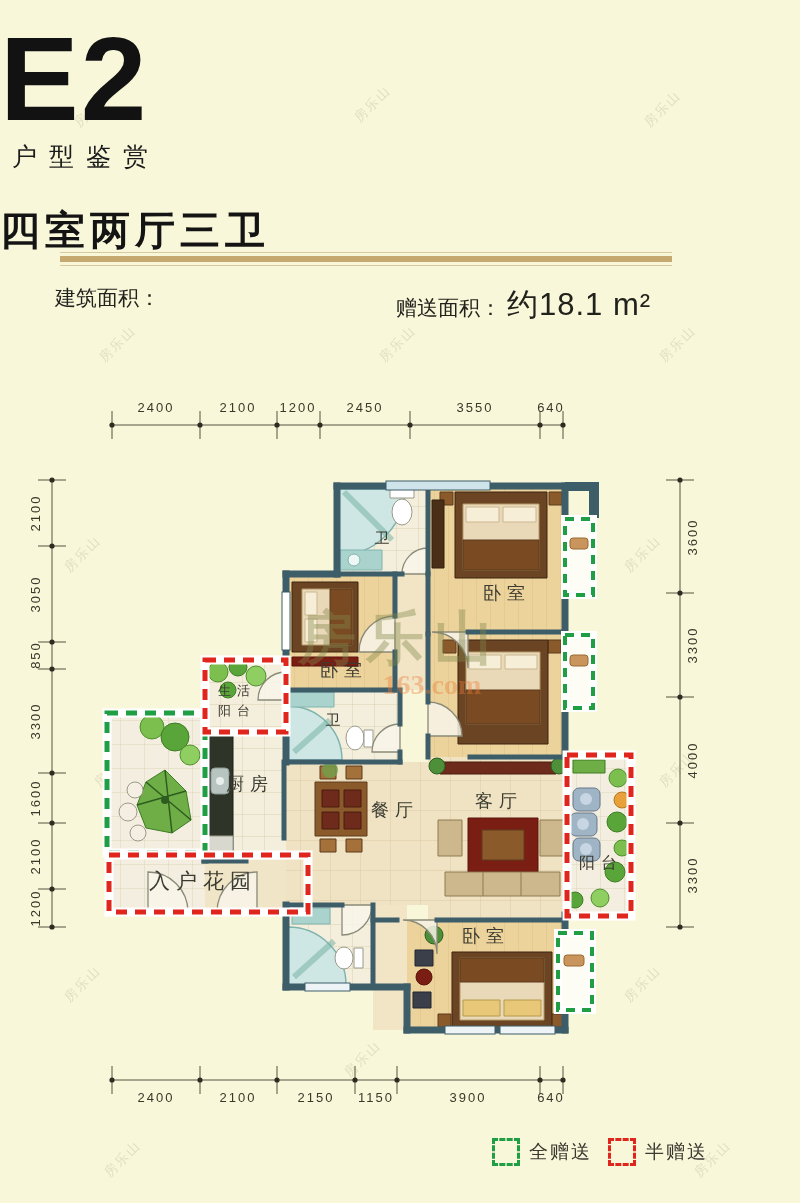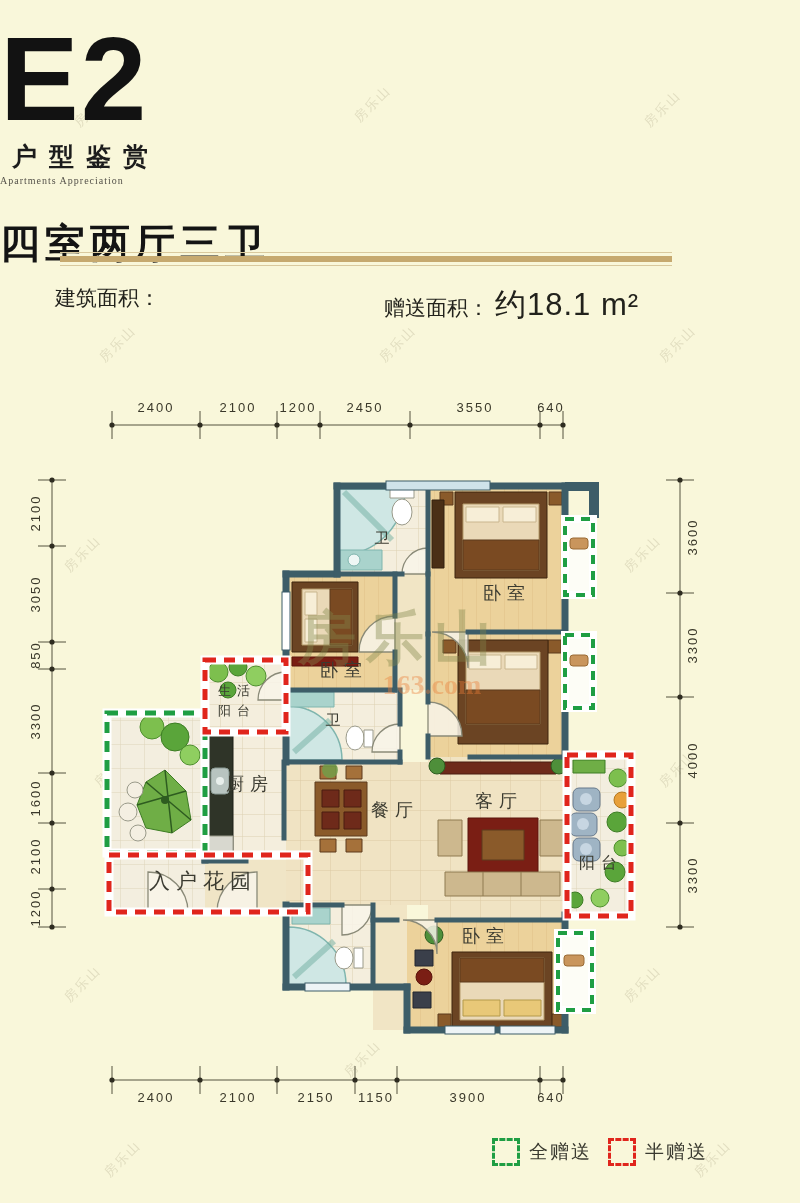--- a/index.html
+++ b/index.html
@@ -3,21 +3,21 @@
 <meta charset="utf-8">
 <style>
   html,body{margin:0;padding:0;}
   body{width:800px;height:1203px;position:relative;background:#f9f7da;
        font-family:"Liberation Sans",sans-serif;overflow:hidden;}
   .wm{position:absolute;transform:rotate(-45deg);color:rgba(140,134,100,.22);
       font-size:13px;letter-spacing:2px;pointer-events:none;white-space:nowrap;}
   .header{position:absolute;top:12px;left:0;width:800px;text-align:left;}
   .big-title{font-size:118px;font-weight:bold;color:#121212;line-height:1;
              margin-top:8px;letter-spacing:2px;}
-  .sub-title{font-size:25px;font-weight:bold;color:#1c1c1c;letter-spacing:12px;
+  .sub-title{font-size:25px;font-weight:normal;color:#1c1c1c;letter-spacing:12px;
              margin-top:2px;text-indent:12px;}
   .sub-en{font-size:10px;color:#55524a;letter-spacing:1px;margin-top:2px;
           font-family:"Liberation Serif",serif;}
   .layout-title{font-size:40px;font-weight:bold;color:#141414;letter-spacing:5px;
                 margin-top:30px;}
   .divider{position:absolute;left:60px;top:252px;width:612px;}
   .divider .thin{height:1px;background:#d9c99e;}
   .divider .thick{height:6px;background:#c6a96f;margin:3px 0;}
   .arearow{position:absolute;top:284px;left:0;width:800px;color:#22221c;}
   .arearow .item{position:absolute;white-space:nowrap;display:flex;align-items:baseline;}
@@ -49,35 +49,34 @@
 <div class="wm" style="left:655px;top:760px">房乐山</div>
 <div class="wm" style="left:60px;top:975px">房乐山</div>
 <div class="wm" style="left:340px;top:1050px">房乐山</div>
 <div class="wm" style="left:620px;top:975px">房乐山</div>
 <div class="wm" style="left:100px;top:1150px">房乐山</div>
 <div class="wm" style="left:690px;top:1150px">房乐山</div>
 
 <div class="header">
   <div class="big-title">E2</div>
   <div class="sub-title">户型鉴赏</div>
-  <div class="sub-en">Apartments Appreciation</div>
   <div class="layout-title">四室两厅三卫</div>
 </div>
 
 <div class="divider">
   <div class="thin"></div>
     <div class="thick"></div>
     <div class="thin"></div>
 </div>
 
 <div class="arearow">
   <div class="item" style="left:55px">
     <span class="lbl">建筑面积：</span>
   </div>
-  <div class="item" style="left:384px">
+  <div class="item" style="left:396px">
     <span class="lbl">赠送面积：</span>
     <span class="val">约18.1 m²</span>
   </div>
 </div>
 
 <svg id="plan" width="800" height="740" viewBox="0 380 800 740">
   <defs>
     <pattern id="pw" width="14" height="60" patternUnits="userSpaceOnUse">
       <rect width="14" height="60" fill="#ecd29b"></rect>
       <path d="M0 0V60" stroke="#e0c187" stroke-width="1"></path>

